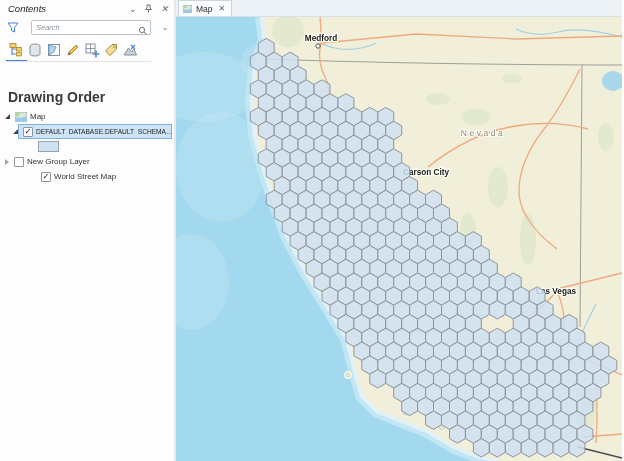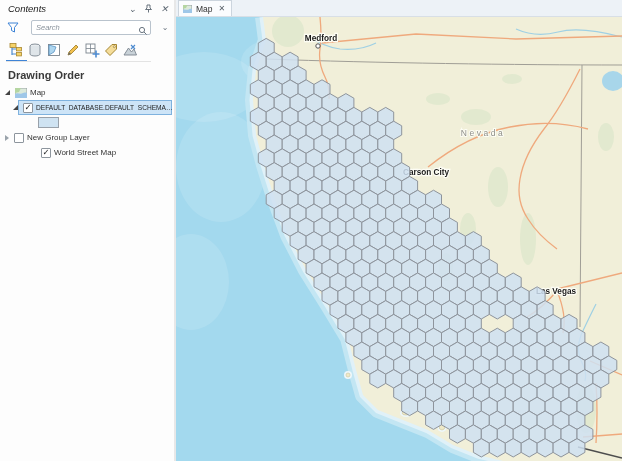--- a/index.html
+++ b/index.html
@@ -21,21 +21,21 @@
   .search-box input { border:none; outline:none; width:100%; font-size:7.5px; font-style:italic;
     color:#444; background:transparent; font-family:"Liberation Sans",sans-serif; }
   .search-box input::placeholder { color:#8a939c; font-style:italic; }
   .mag { width:10px; height:10px; flex:0 0 10px; }
   .search-dd { width:12px; text-align:center; color:#6a7580; font-size:8px; }
   .toolbar { display:flex; align-items:center; height:22px; padding:0 0 0 6px; margin-top:3px;
     position:relative; }
   .tb-btn { width:19px; height:19px; display:flex; align-items:center; justify-content:center; }
   .tb-underline { position:absolute; left:6px; top:21px; width:21px; height:2px; background:#3f84d6; }
   .tb-sep { position:absolute; left:6px; top:22px; width:145px; height:1px; background:#e3e3e3; }
-  .section-label { font-size:11px; font-weight:bold; color:#3a3a3a; padding:8px 0 4px 8px; }
+  .section-label { font-size:14px; font-weight:bold; color:#3a3a3a; padding:8px 0 4px 8px;margin-top:20px; }
 
   .tree { font-size:8px; color:#333; }
   .tree-row { position:relative; height:15px; display:flex; align-items:center; }
   .tw { display:inline-flex; align-items:center; justify-content:center; width:9px; height:9px; }
   .exp-solid { width:0; height:0; border-left:5px solid transparent; border-bottom:5px solid #444; }
   .exp-hollow { width:0; height:0; border-top:3.5px solid transparent; border-bottom:3.5px solid transparent;
     border-left:4.5px solid #9aa3ab; }
   .cb { width:10px; height:10px; border:1px solid #8d959d; background:#fff; border-radius:1px;
     display:inline-flex; align-items:center; justify-content:center; font-size:8.5px; color:#2b2b2b;
     line-height:1; }

